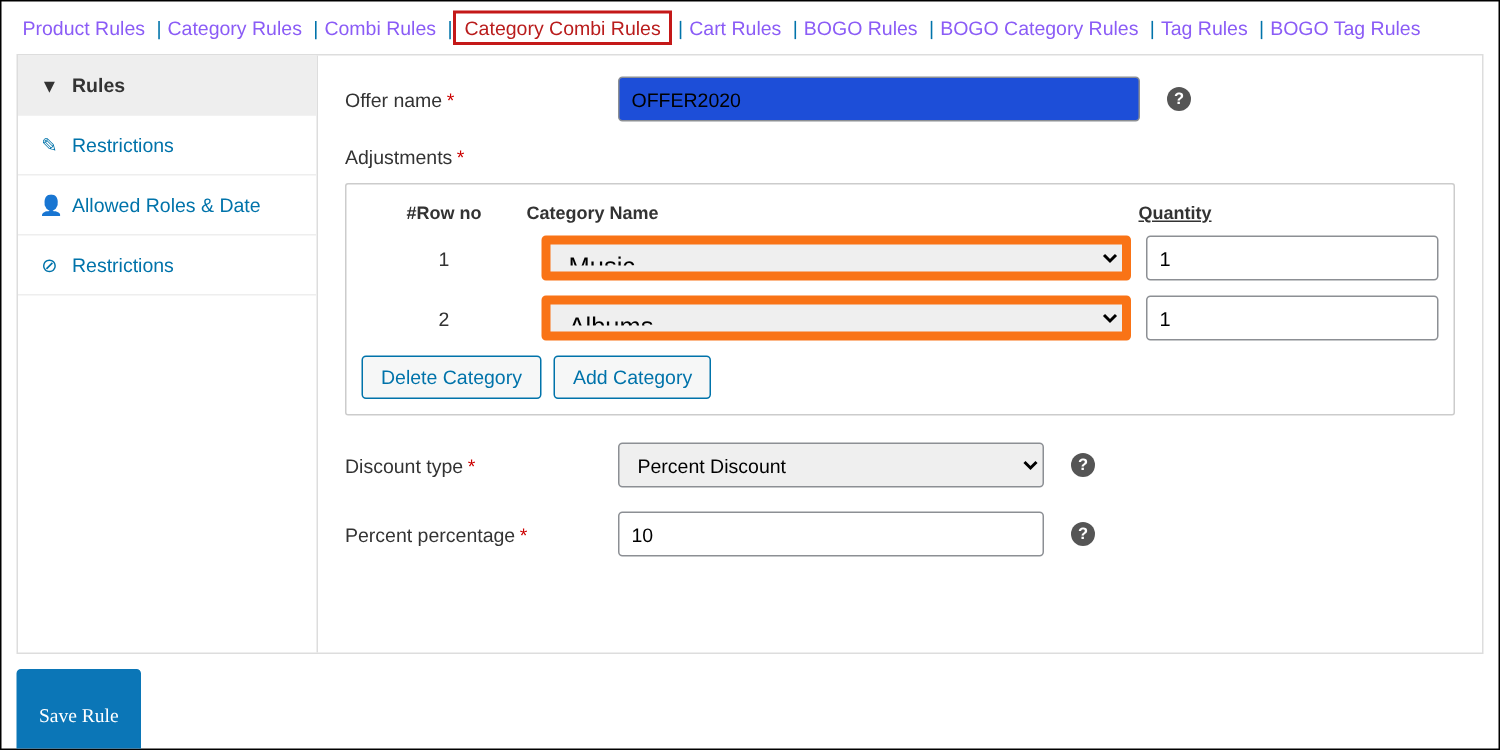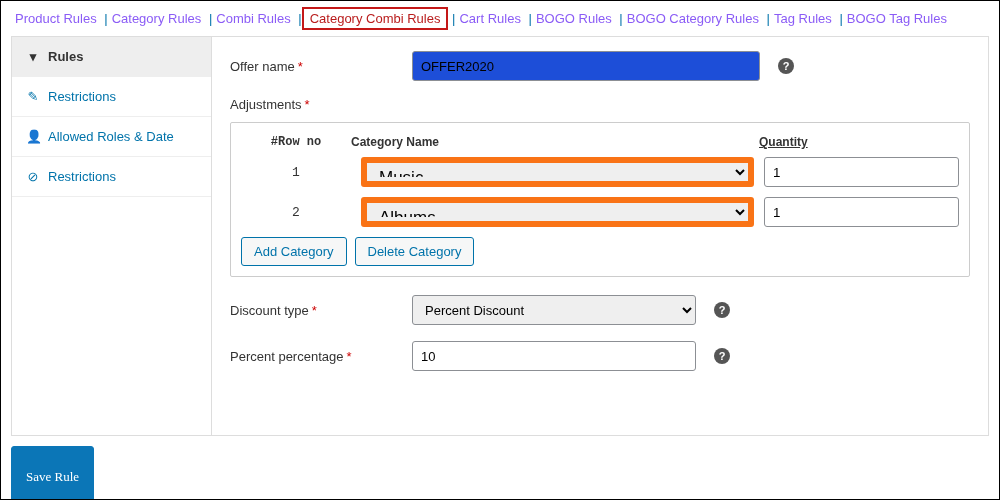--- a/index.html
+++ b/index.html
@@ -17,21 +17,21 @@
     .form-row { display: flex; align-items: center; margin-bottom: 16px; gap: 12px; }
     .form-row > label { width: 170px; font-size: 13px; color: #333; }
     .req { color: #c00; margin-left: 3px; }
     .form-row input[type=text], .form-row select { height: 30px; padding: 4px 8px; border: 1px solid #8c8f94; border-radius: 3px; font-size: 13px; }
     .offer-input { width: 348px; background: #1d4ed8; }
     .discount-select { width: 284px; }
     .help { width: 16px; height: 16px; border-radius: 50%; background: #555; color: #fff; font-size: 11px; font-weight: bold; display: inline-flex; align-items: center; justify-content: center; margin-left: 6px; }
     .combi-label { font-size: 13px; margin-bottom: 10px; }
     .combi-table { border: 1px solid #ccc; border-radius: 2px; padding: 6px 10px 10px 10px; margin-bottom: 18px; }
     .combi-head { display: flex; font-weight: 600; font-size: 12px; padding: 6px 0 8px 0; }
-    .col-row { width: 110px; text-align: center; font-family: Liberation Mono, monospace; }
+    .col-row { width: 110px; text-align: center; }
     .col-cat { flex: 1; }
     .col-qty { width: 200px; text-decoration: underline; }
     .combi-row { display: flex; align-items: center; margin-bottom: 10px; gap: 10px; }
     .combi-row .col-row { text-align: center; font-size: 13px; }
     .combi-row select { flex: 1; height: 30px; padding: 4px 8px; border: 6px solid #f97316; border-radius: 3px; font-size: 17px; }
     .combi-row .qty-input { width: 195px; height: 30px; padding: 4px 8px; border: 1px solid #8c8f94; border-radius: 3px; }
     .combi-actions { display: flex; gap: 8px; margin-top: 4px; }
     .btn-outline { background: #f6f7f7; border: 1px solid #0073aa; color: #0073aa; padding: 6px 12px; border-radius: 3px; cursor: pointer; font-size: 13px; }
     .footer { padding: 4px 10px 10px 10px; display: flex; gap: 8px; }
     .btn-primary { background: #0b76b7; border: 1px solid #0b76b7; color: #ffffff; padding: 22px 14px; border-radius: 3px; cursor: pointer; font-size: 13px; font-family: Liberation Serif, serif; }
@@ -83,22 +83,22 @@
             <select><option>Music</option></select>
             <input type="text" class="qty-input" value="1" style="">
           </div>
           <div class="combi-row">
             <div class="col-row">2</div>
             <select><option>Albums</option></select>
             <input type="text" class="qty-input" value="1" style="">
           </div>
         </div>
       <div class="combi-actions">
+        <button class="btn-outline">Delete Category</button>
         <button class="btn-outline">Add Category</button>
-        <button class="btn-outline">Delete Category</button>
       </div>
     </div>
 
     <div class="form-row">
       <label><span>Discount type</span><span class="req">*</span></label>
       <select class="discount-select">
         <option>Percent Discount</option>
       </select>
       <span class="help">?</span>
     </div>

